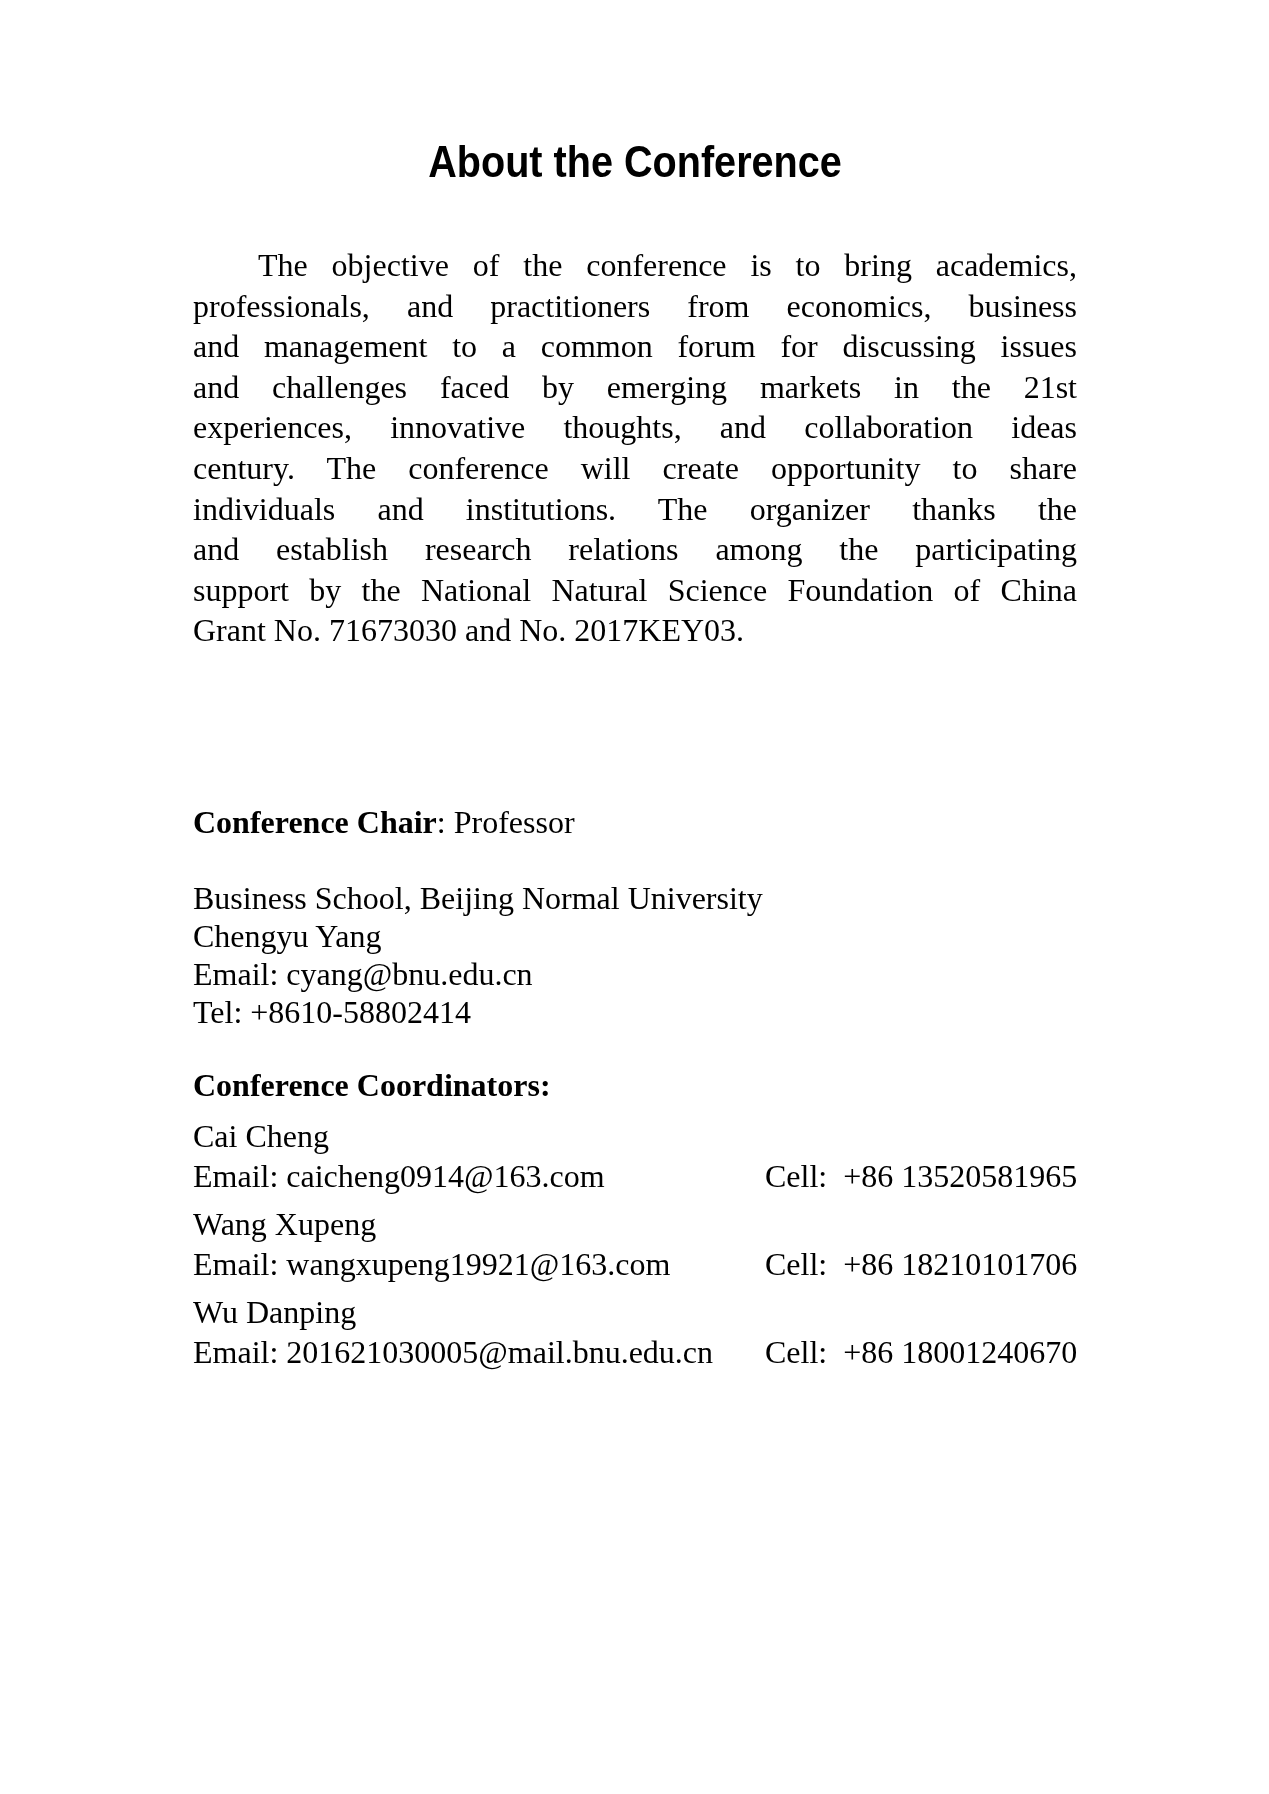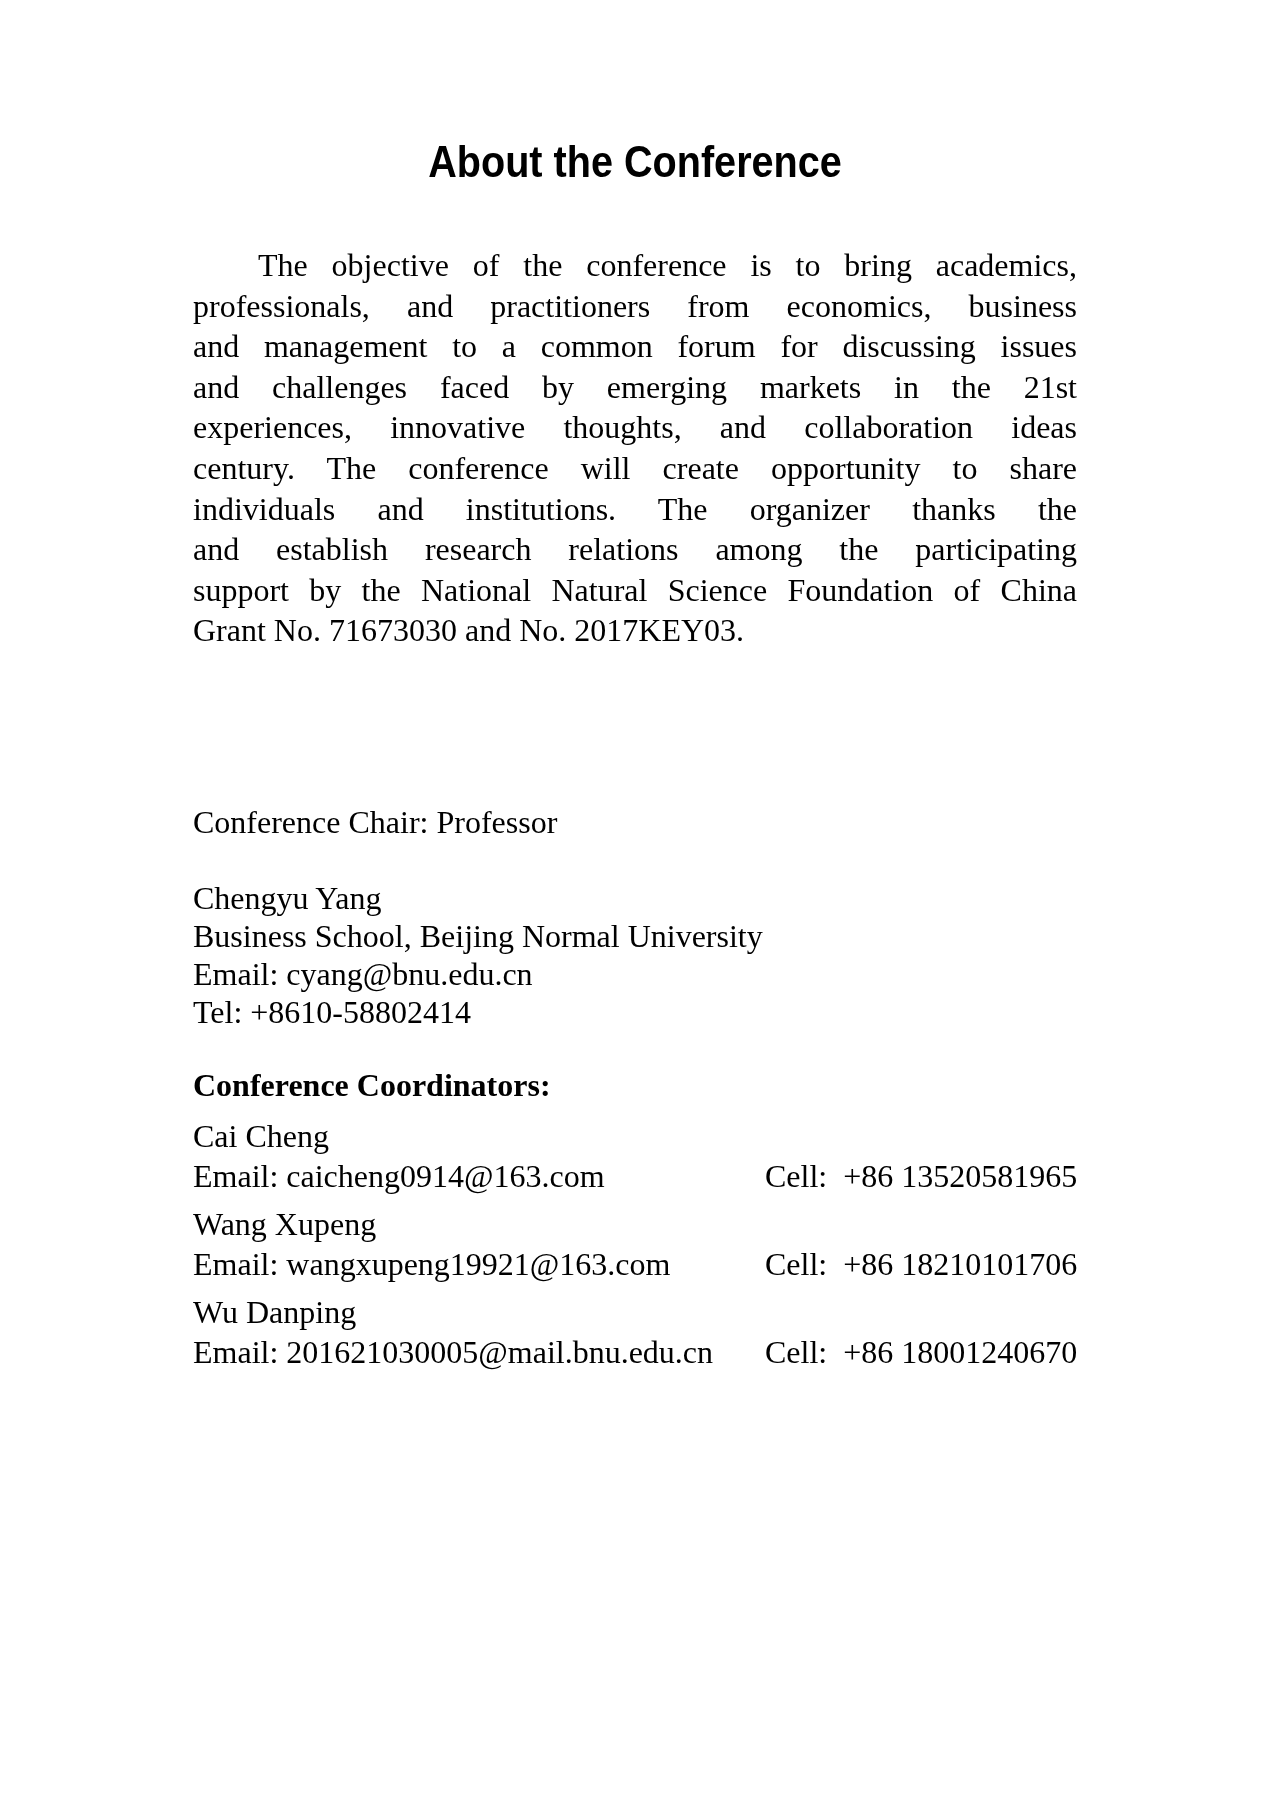--- a/index.html
+++ b/index.html
@@ -55,21 +55,21 @@
     position: absolute;
     left: 193px;
     top: 802px;
     width: 884px;
     font-size: 32px;
   }
   .chair .heading {
     line-height: 40px;
   }
   .chair .heading .bold {
-    font-weight: 400;
+    font-weight: 700;
   }
   .chair .info {
     margin-top: 37px;
     line-height: 38px;
   }
   .coord {
     position: absolute;
     left: 193px;
     top: 1065px;
     width: 884px;
@@ -122,22 +122,22 @@
     <div class="line">and establish research relations among the participating</div>
     <div class="line">support by the National Natural Science Foundation of China</div>
     <div class="line last">Grant No. 71673030 and No. 2017KEY03.</div>
   </div>
 
   <div class="chair">
     <div class="heading">
       <span class="bold">Conference Chair</span><span>: Professor</span>
     </div>
     <div class="info">
+      <div>Business School, Beijing Normal University</div>
       <div>Chengyu Yang</div>
-      <div>Business School, Beijing Normal University</div>
       <div>Email: cyang@bnu.edu.cn</div>
       <div>Tel: +8610-58802414</div>
     </div>
   </div>
 
   <div class="coord">
     <div class="heading">Conference Coordinators:</div>
 
     <div class="entry first">
       <div class="name">Cai Cheng</div>

